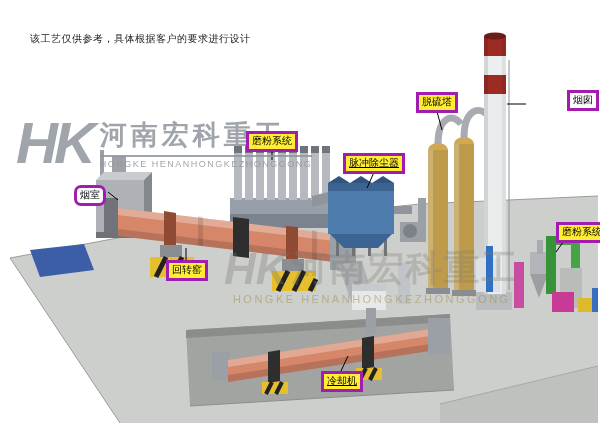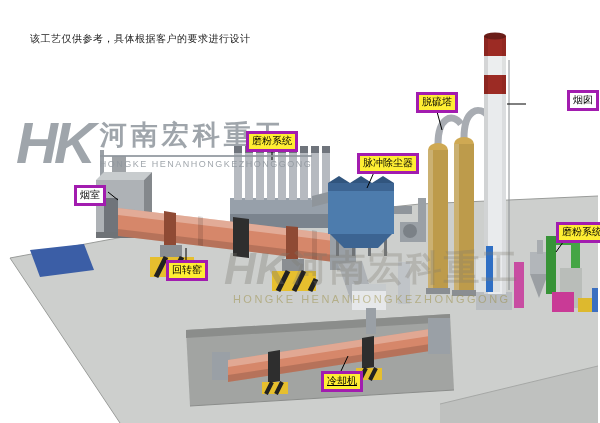--- a/index.html
+++ b/index.html
@@ -209,22 +209,22 @@
   <div class="wm">
     <div class="wm-line1">
       <span class="wm-hk">HK</span>
       <span class="wm-cn">河南宏科重工</span>
     </div>
     <div class="wm-en">HONGKE HENANHONGKEZHONGGONG</div>
   </div>
 
   <div class="disclaimer">该工艺仅供参考，具体根据客户的要求进行设计</div>
 
-  <div class="callout" style="left:74px;top:185px;">烟室</div>
+  <div class="callout" style="left:74px;top:185px;border-radius:7px;">烟室</div>
   <div class="callout yellow" style="left:166px;top:260px;text-align:center;">回转窑</div>
   <div class="callout yellow" style="left:246px;top:131px;">磨粉系统</div>
-  <div class="callout yellow" style="left:357px;top:153px;">脉冲除尘器</div>
+  <div class="callout yellow" style="left:343px;top:153px;text-decoration:underline;">脉冲除尘器</div>
   <div class="callout yellow" style="left:416px;top:92px;">脱硫塔</div>
   <div class="callout" style="left:527px;top:90px;margin-left:40px;">烟囱</div>
   <div class="callout yellow" style="left:556px;top:222px;">磨粉系统</div>
   <div class="callout yellow" style="left:321px;top:371px;text-decoration:underline;">冷却机</div>
 
 </div>
 
 </body></html>

